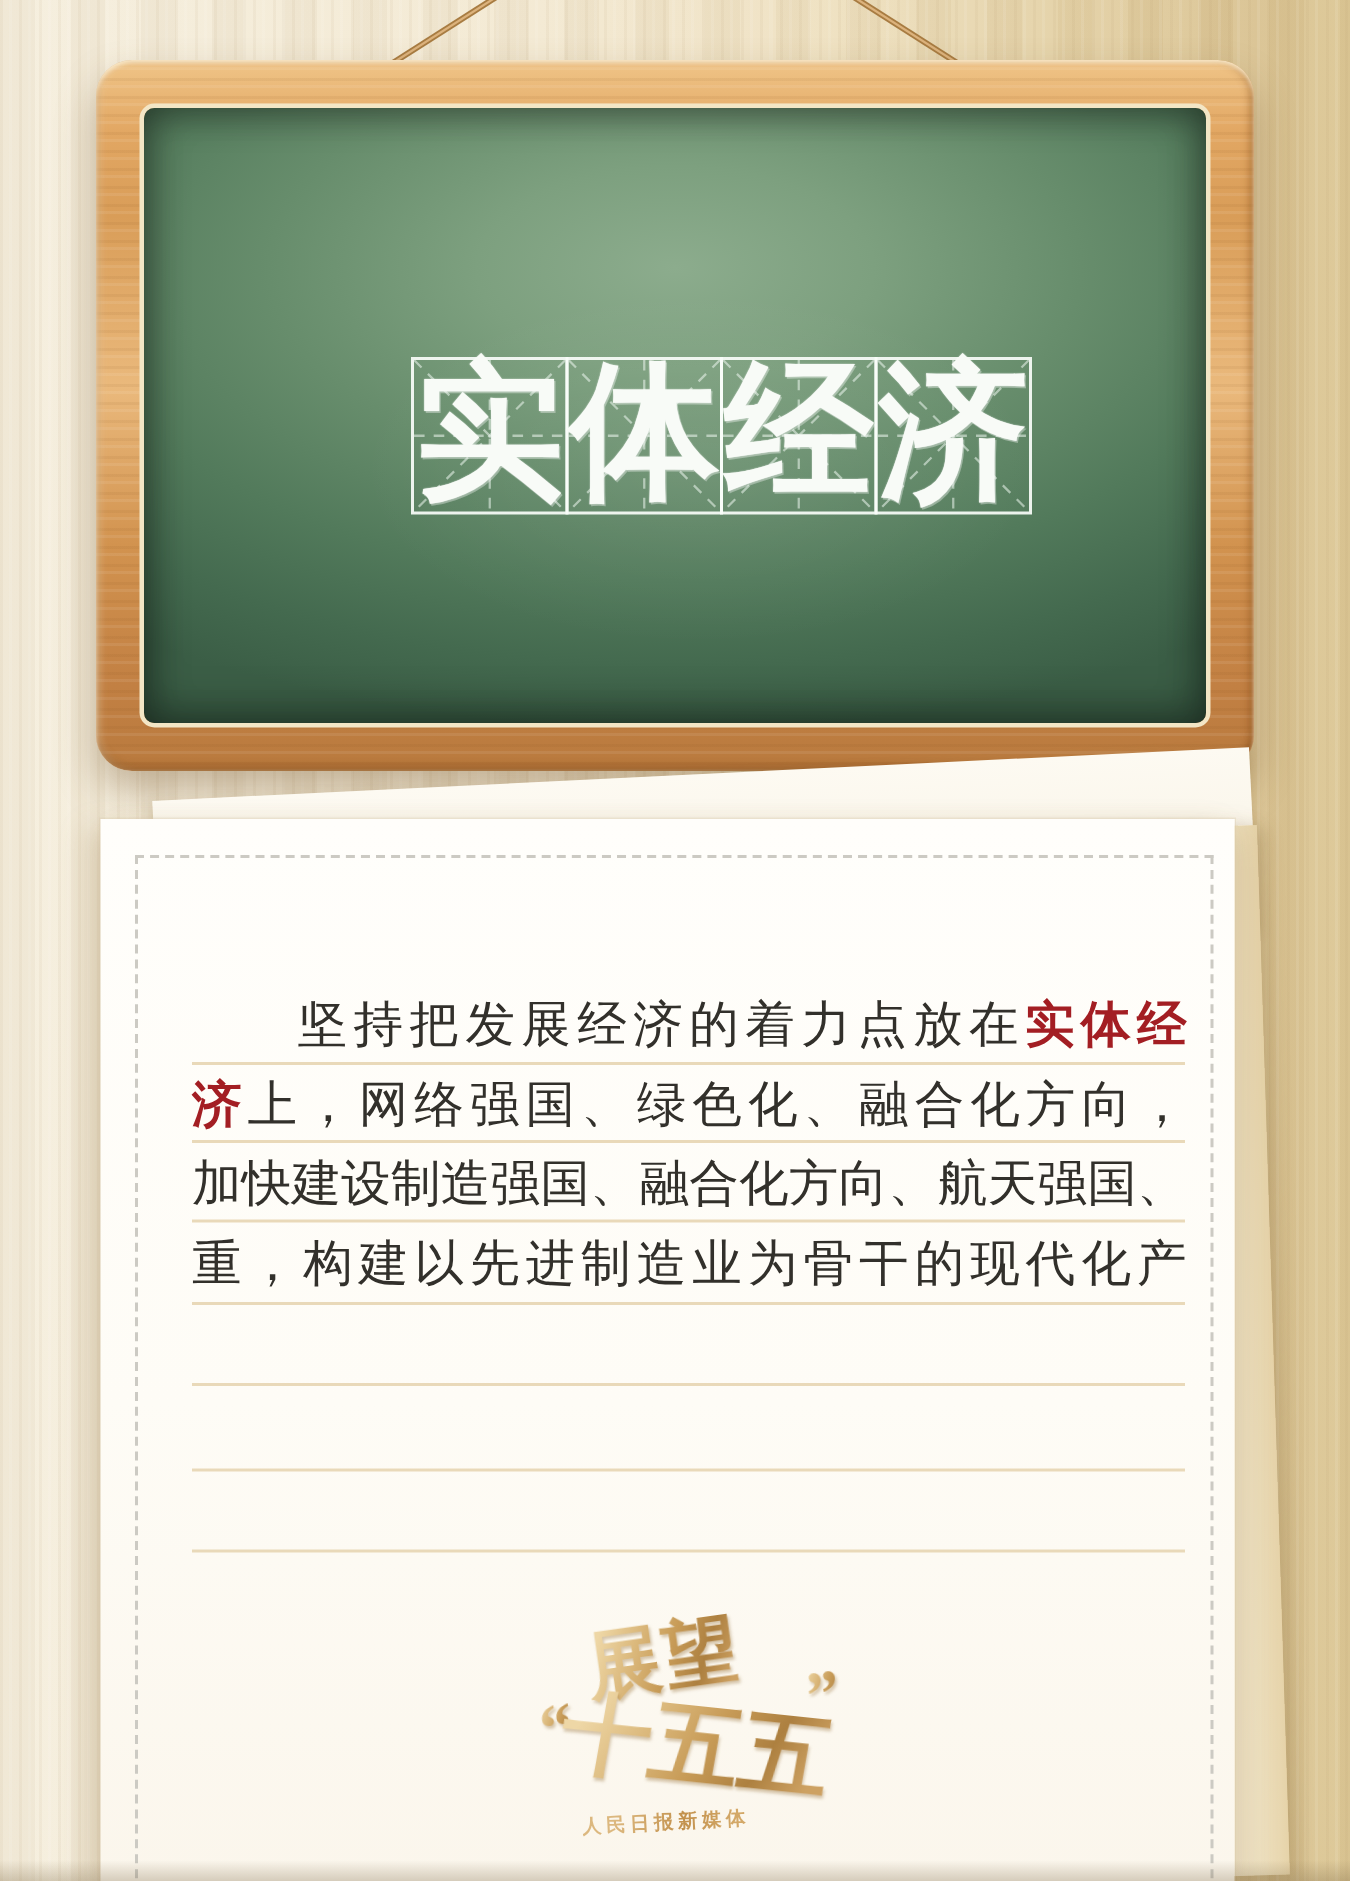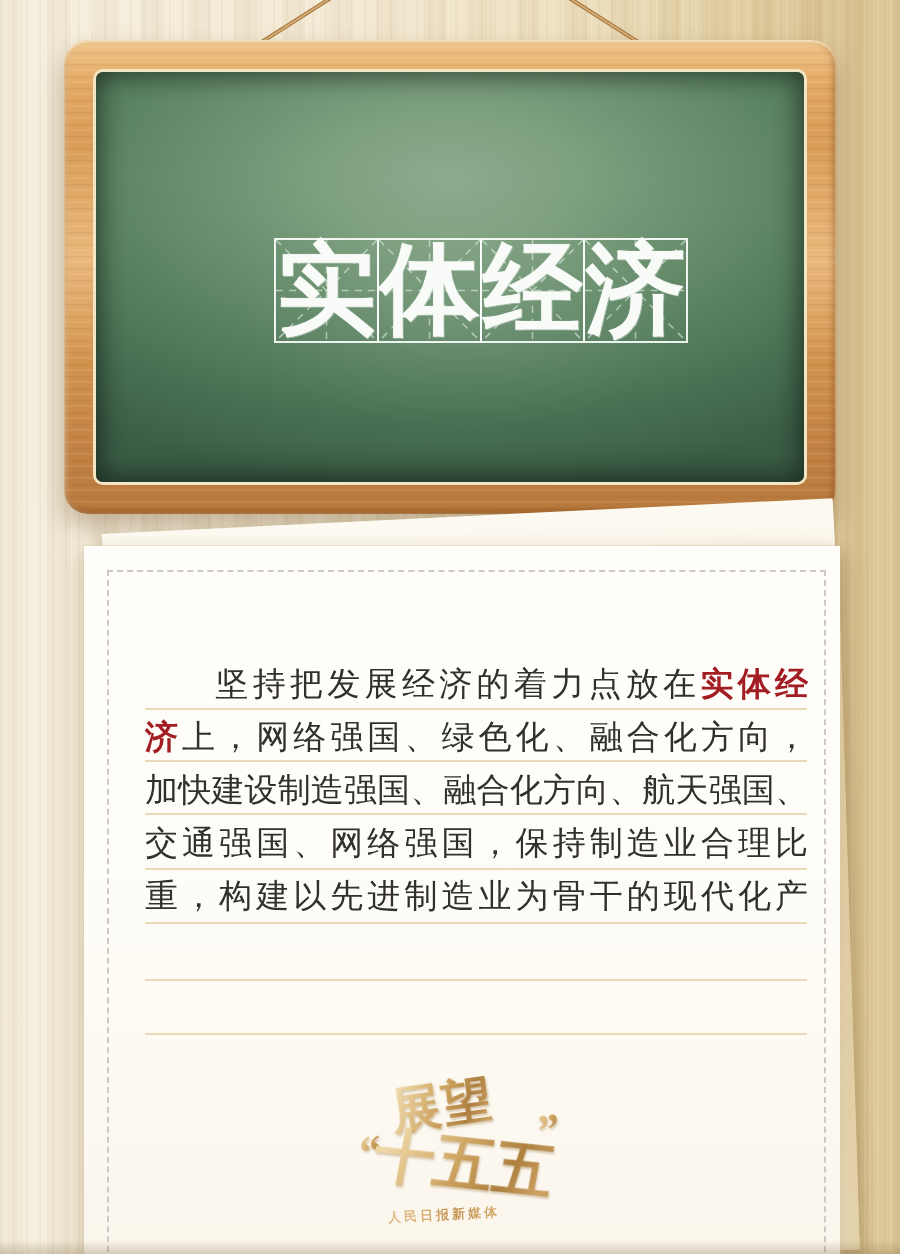--- a/index.html
+++ b/index.html
@@ -49,21 +49,21 @@
   
   .sheet-back{position:absolute;left:104px;top:516px;width:732px;height:120px;z-index:3;
     background:linear-gradient(180deg,#fdfaf2,#f7f1e2);transform:rotate(-2.8deg);
     box-shadow:0 4px 9px rgba(150,115,60,.3);}
   .sheet-right{position:absolute;left:620px;top:556px;width:240px;height:700px;z-index:4;
     background:linear-gradient(90deg,#faf5e8 70%,#efe2c2 92%,#e6d3a9 100%);
     transform:rotate(-1.8deg);transform-origin:15% 100%;
     box-shadow:5px 2px 12px rgba(120,90,45,.25);}
   .card{position:absolute;left:67px;top:546px;width:756px;height:708px;z-index:5;
     background:linear-gradient(180deg,#fffefb 0%,#fefcf6 55%,#fbf6ec 100%);
-    box-shadow:0 0 0 1px rgba(215,200,170,.3),-9px 5px 18px rgba(150,120,70,.22),9px 9px 20px rgba(150,120,70,.16);margin-left:17px;}
+    box-shadow:0 0 0 1px rgba(215,200,170,.3),-9px 5px 18px rgba(150,120,70,.22),9px 9px 20px rgba(150,120,70,.16);}
   .dash-border{position:absolute;left:23px;top:24px;width:715px;height:700px;
     border:2px dashed #cccac3;border-bottom:none;}
   .rule{position:absolute;left:61px;width:662px;height:2px;background:#e9d9b9;}
   .para{position:absolute;left:61px;top:112px;width:663px;
     font-size:33px;color:#32302b;}
   .pline{height:53px;line-height:53px;text-align:justify;text-align-last:justify;white-space:nowrap;}
   .pline.last{text-align-last:left;}
   .indent{display:inline-block;width:66px;}
   .seg.red{color:#a31e23;font-weight:bold;}
   
@@ -150,21 +150,20 @@
     <div class="rule" style="top:214px"></div>
     <div class="rule" style="top:267px"></div>
     <div class="rule" style="top:322px"></div>
     <div class="rule" style="top:376px"></div>
     <div class="rule" style="top:433px"></div>
     <div class="rule" style="top:487px"></div>
     <div class="para">
         <div class="pline"><span class="indent"></span><span class="seg">坚持把发展经济的着力点放在</span><span class="seg red">实体经</span></div>
         <div class="pline"><span class="seg red">济</span><span class="seg">上，网络强国、绿色化、融合化方向，</span></div>
         <div class="pline"><span class="seg">加快建设制造强国、融合化方向、航天强国、</span></div>
-        <div class="pline"><span class="seg">交通强国、网络强国，保持制造业合理比</span></div>
         <div class="pline"><span class="seg">重，构建以先进制造业为骨干的现代化产</span></div>
       </div>
   </div>
 
   <div class="logo">
     <div class="logo-qo gold">“</div>
     <div class="logo-top gold">展望</div>
     <div class="logo-main gold">十五五</div>
     <div class="logo-qc gold">”</div>
     <div class="logo-sub">人民日报新媒体</div>

